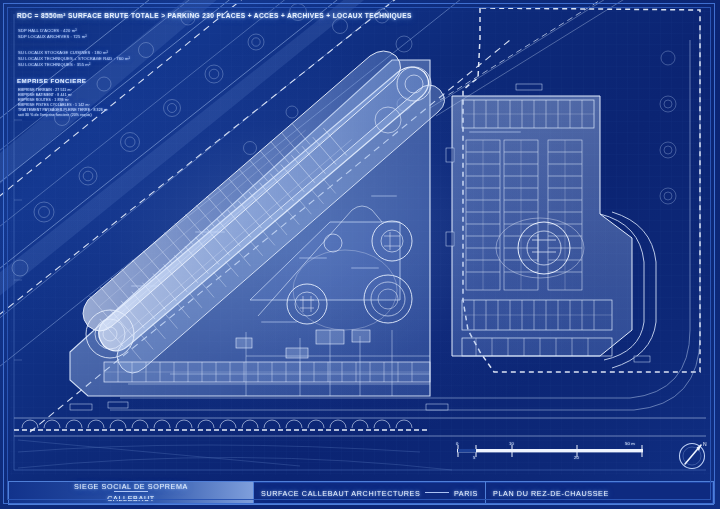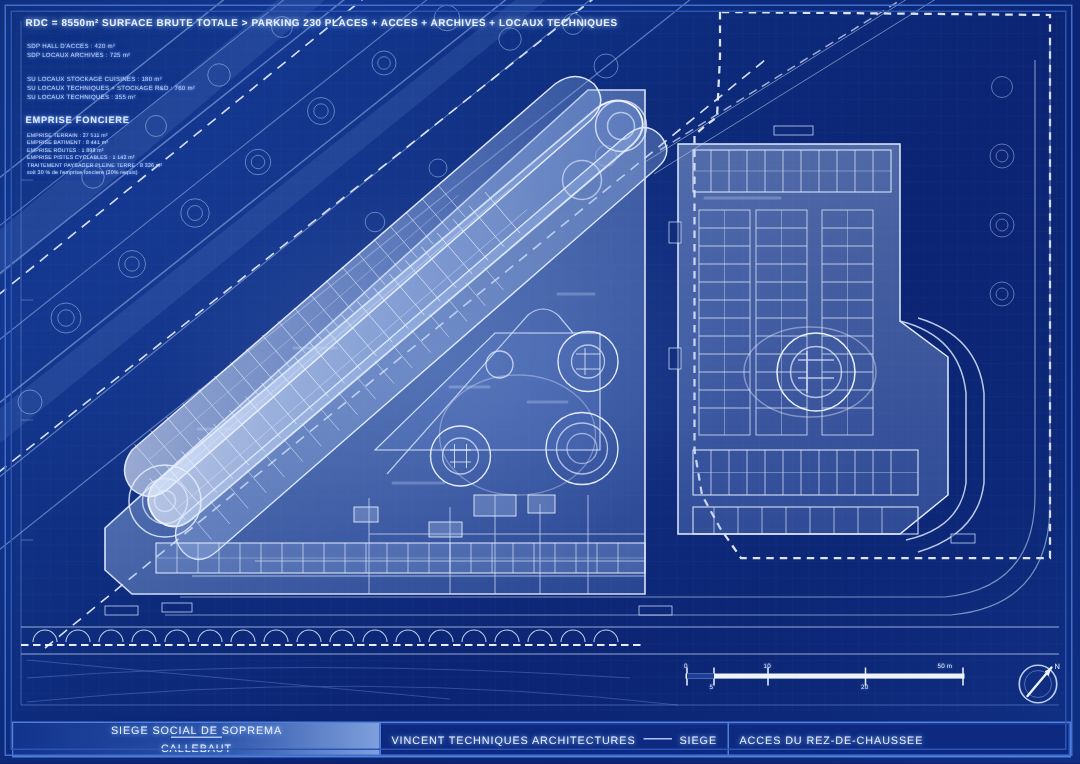--- a/index.html
+++ b/index.html
@@ -541,24 +541,24 @@
     </svg>
   </div>
 
   <div id="footer">
     <div class="fcell" id="f1">
       <span class="flabel">SIEGE SOCIAL DE SOPREMA</span>
       <span class="fdash"></span>
       <span class="flabel">CALLEBAUT</span>
     </div>
     <div class="fcell" id="f2">
-      <span class="flabel">VINCENT TECHNIQUES ARCHITECTURES</span>
+      <span class="flabel">SURFACE CALLEBAUT ARCHITECTURES</span>
       <span class="fdash"></span>
-      <span class="flabel">SIEGE</span>
+      <span class="flabel">PARIS</span>
     </div>
     <div class="fcell" id="f3">
-      <span class="flabel">ACCES DU REZ-DE-CHAUSSEE</span>
+      <span class="flabel">PLAN DU REZ-DE-CHAUSSEE</span>
     </div>
   </div>
 
   <div id="frame-outer"></div>
   <div id="frame-inner"></div>
 </div>
 
 </body></html>

